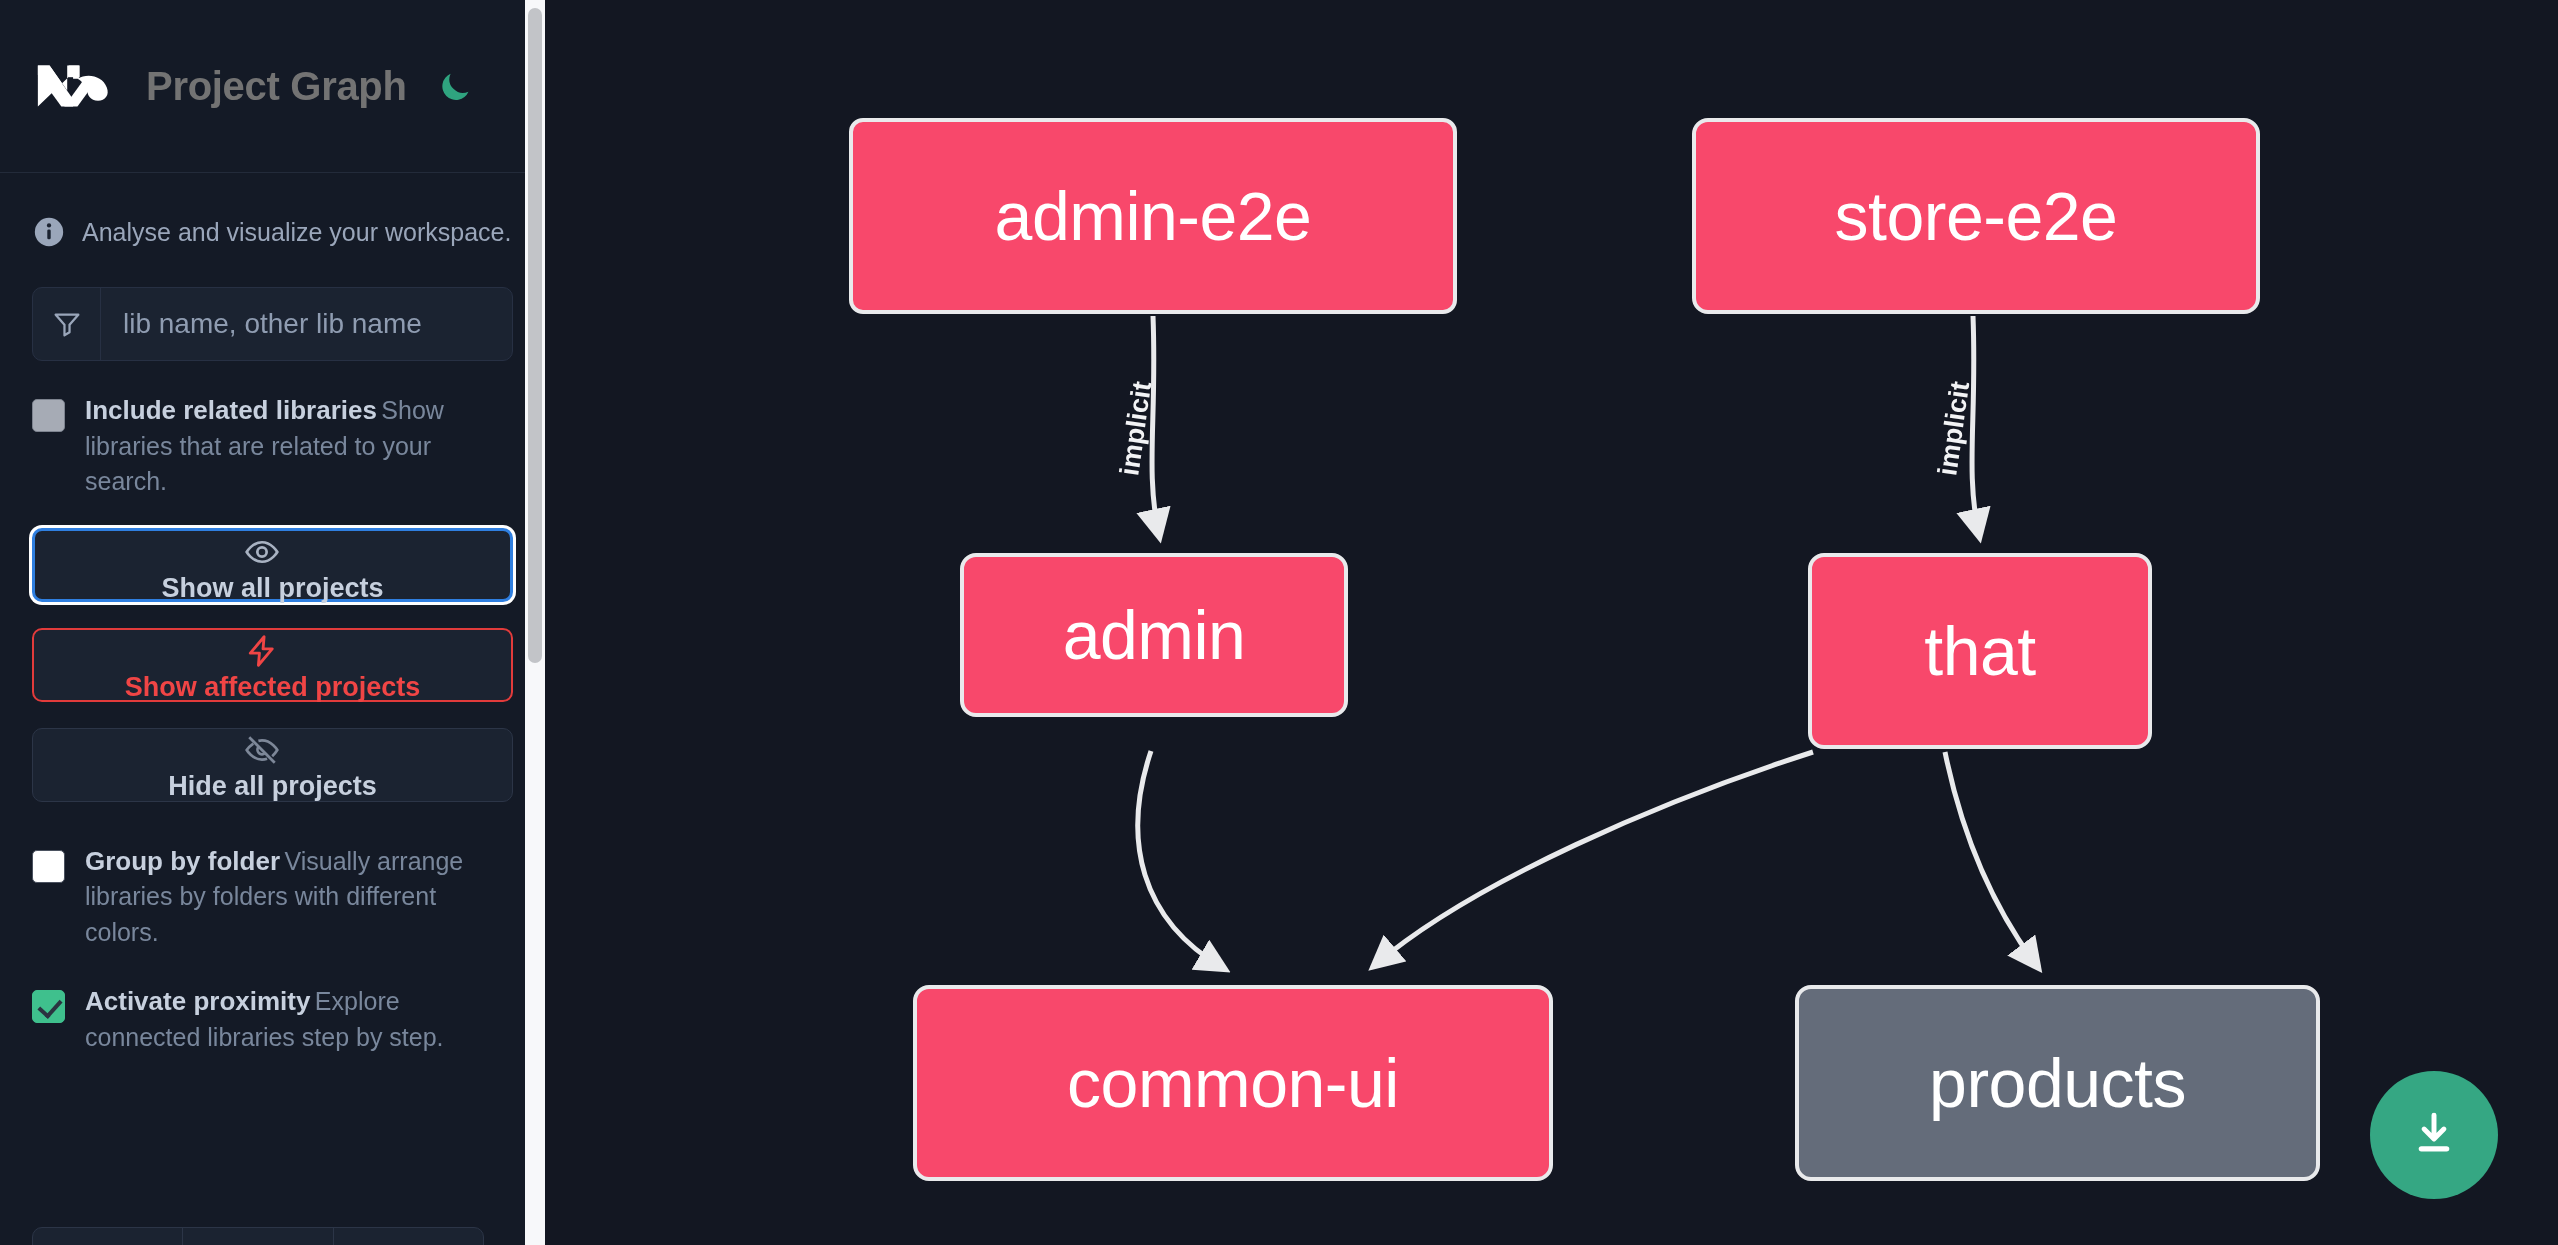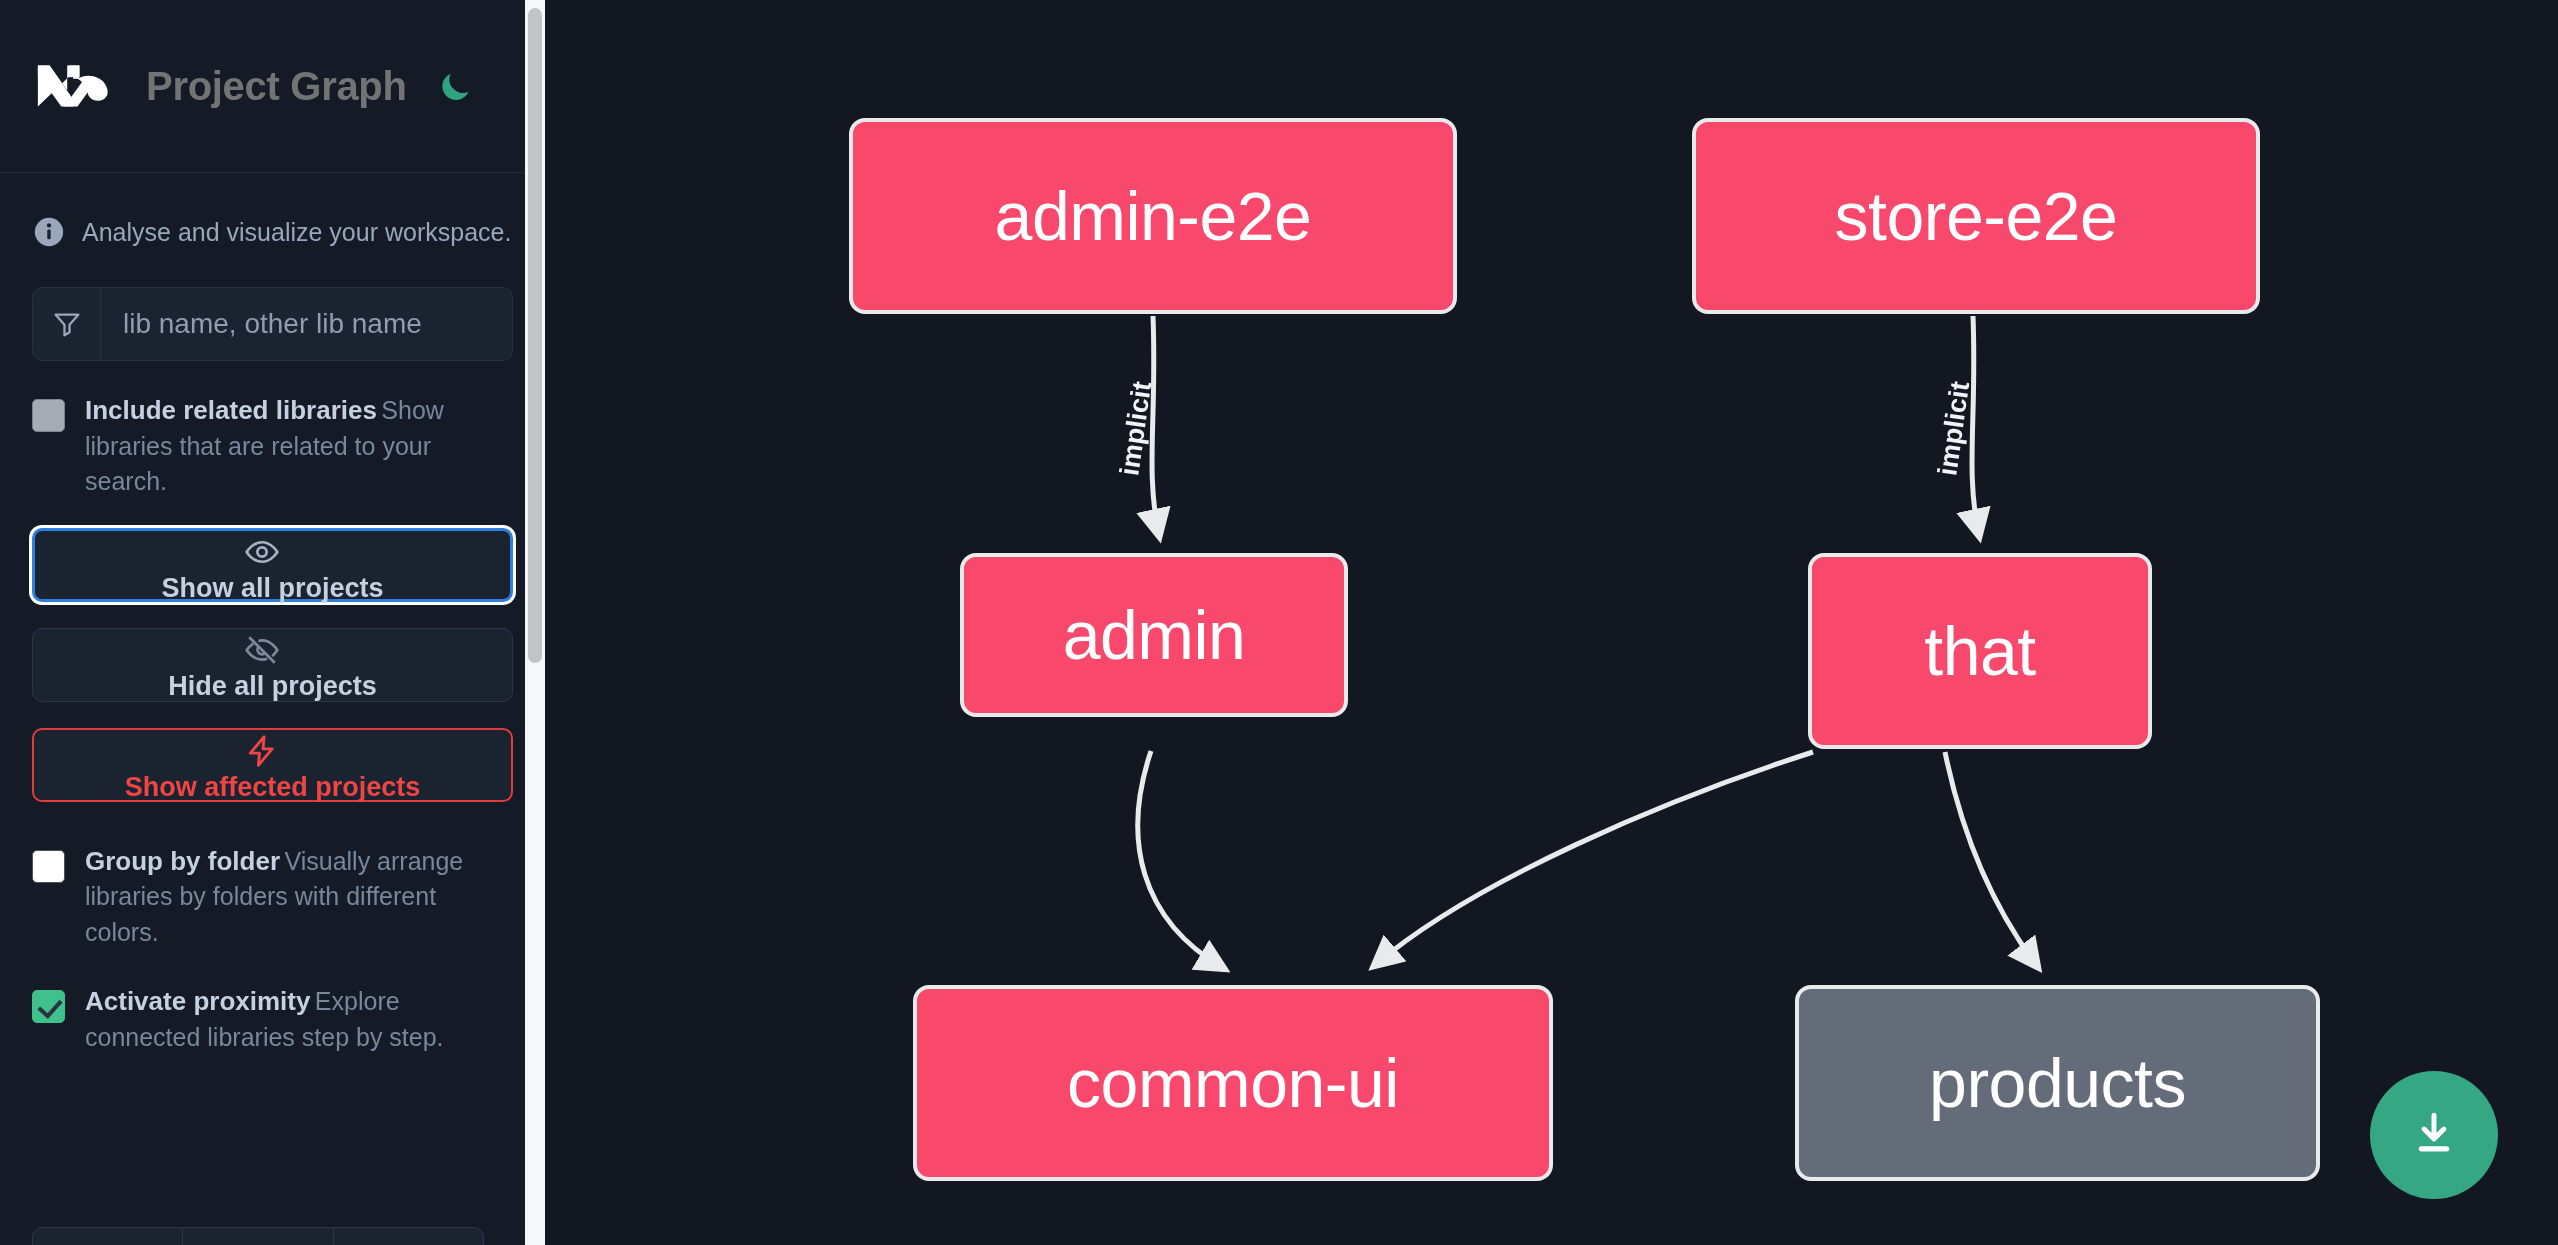--- a/index.html
+++ b/index.html
@@ -289,39 +289,39 @@
       <div class="btn focused">
         <span class="btn-icon">
           <svg viewBox="0 0 24 24" width="36" height="36" aria-hidden="true">
             <path fill="none" stroke="#a8b2c2" stroke-width="1.8" d="M1.8 12S5.5 5.5 12 5.5 22.2 12 22.2 12 18.5 18.5 12 18.5 1.8 12 1.8 12z"></path>
             <circle cx="12" cy="12" r="3.1" fill="none" stroke="#a8b2c2" stroke-width="1.8"></circle>
           </svg>
         </span>
         <span class="btn-label">Show all projects</span>
       </div>
 
+      <div class="btn danger">
+        <span class="btn-icon">
+          <svg viewBox="0 0 24 24" width="36" height="36" aria-hidden="true">
+            <path fill="none" stroke="#f04545" stroke-width="1.9" stroke-linejoin="round" d="M13.4 2.5 4.2 13.4h6.1l-.7 8.1 9.2-10.9h-6.1z"></path>
+          </svg>
+        </span>
+        <span class="btn-label">Show affected projects</span>
+      </div>
+
       <div class="btn">
         <span class="btn-icon">
           <svg viewBox="0 0 24 24" width="36" height="36" aria-hidden="true">
             <path fill="none" stroke="#7d8798" stroke-width="1.8" d="M3.5 3.5 20.5 20.5"></path>
             <path fill="none" stroke="#7d8798" stroke-width="1.8" d="M9.6 5.9A9.6 9.6 0 0 1 12 5.6c6.5 0 10.2 6.4 10.2 6.4a18 18 0 0 1-3.4 4.1"></path>
             <path fill="none" stroke="#7d8798" stroke-width="1.8" d="M6.2 7.7A18 18 0 0 0 1.8 12s3.7 6.4 10.2 6.4a9.9 9.9 0 0 0 3.4-.6"></path>
             <path fill="none" stroke="#7d8798" stroke-width="1.8" d="M9.6 9.9a3.1 3.1 0 0 0 4.4 4.3"></path>
           </svg>
         </span>
         <span class="btn-label">Hide all projects</span>
-      </div>
-
-      <div class="btn danger">
-        <span class="btn-icon">
-          <svg viewBox="0 0 24 24" width="36" height="36" aria-hidden="true">
-            <path fill="none" stroke="#f04545" stroke-width="1.9" stroke-linejoin="round" d="M13.4 2.5 4.2 13.4h6.1l-.7 8.1 9.2-10.9h-6.1z"></path>
-          </svg>
-        </span>
-        <span class="btn-label">Show affected projects</span>
       </div>
 
       <div class="btn-group-gap"></div>
 
       <div class="check-row">
         <span class="cb white"></span>
         <span class="check-text">
           <span class="check-title">Group by folder</span>
           <span class="check-desc">Visually arrange libraries by folders with different colors.</span>
         </span>
@@ -358,21 +358,21 @@
       </defs>
       <g fill="none" stroke="#e9eaec" stroke-width="5" marker-end="url(#arrow)">
         <path d="M608 316 C612 420 600 470 614 535"></path>
         <path d="M1428 316 C1432 420 1420 470 1434 535"></path>
         <path d="M606 751 C576 840 596 920 678 968"></path>
         <path d="M1268 752 C1120 800 930 880 830 965"></path>
         <path d="M1400 752 C1418 840 1450 910 1492 966"></path>
       </g>
     </svg>
 
-    <div class="node affected" style="left:304px;  top:118px;  width:608px; height:196px;">
+    <div class="node affected" style="left:304px;  top:118px;  width:608px; height:196px;border-radius:14px;">
       <span>admin-e2e</span>
     </div>
     <div class="node affected" style="left:1147px; top:118px;  width:568px; height:196px;">
       <span>store-e2e</span>
     </div>
     <div class="node affected" style="left:415px;  top:553px;  width:388px; height:164px;">
       <span>admin</span>
     </div>
     <div class="node affected" style="left:1263px; top:553px;  width:344px; height:196px;">
       <span>that</span>

